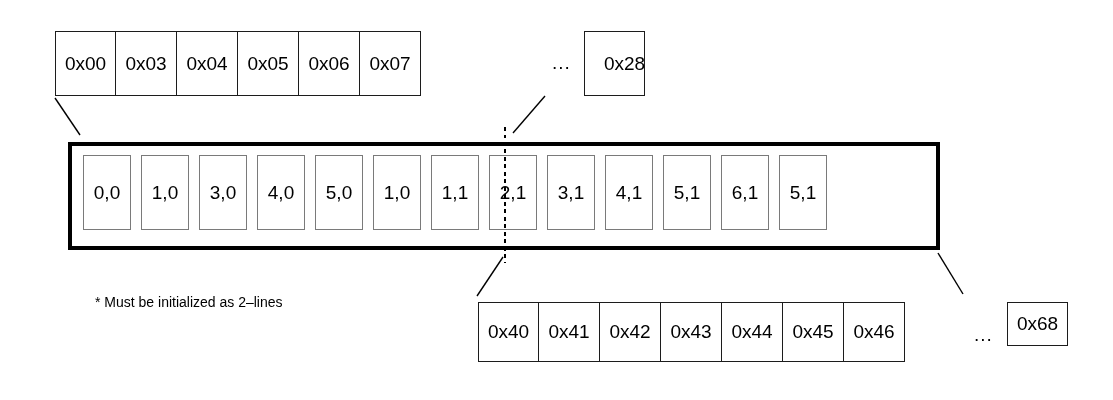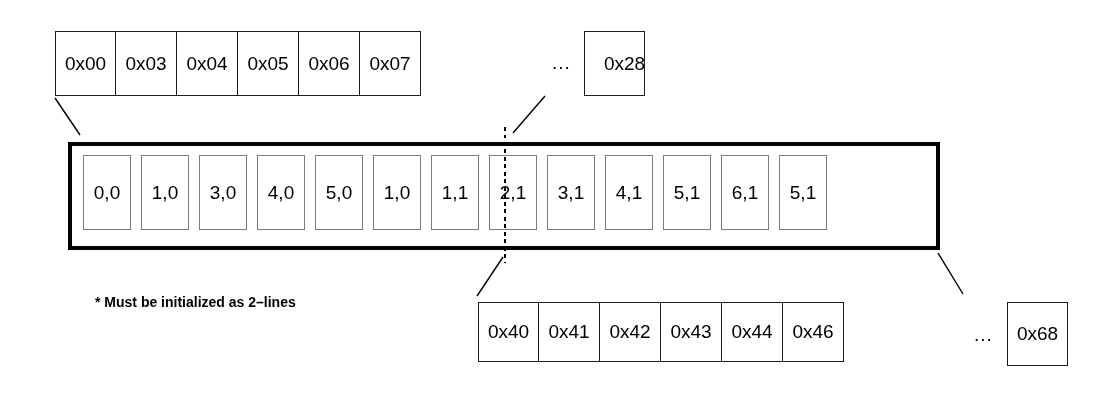--- a/index.html
+++ b/index.html
@@ -17,40 +17,40 @@
   .rcell{
     width:61px;box-sizing:border-box;border:1.6px solid var(--rowBorder,#1c1c1c);border-left:none;
     display:flex;align-items:center;justify-content:center;
     font-size:19px;background:#fff;
   }
   .row .rcell:first-child{border-left:1.6px solid var(--rowBorder,#1c1c1c);}
   .top-row .rcell{height:65px;}
   .bottom-row .rcell{height:60px;}
   .solo{position:absolute;border:1.6px solid var(--rowBorder,#1c1c1c);}
   .cell-hi-top{left:584px;top:31px;width:61px;height:65px;padding-left:20px;}
-  .cell-hi-bottom{left:1007px;top:302px;width:61px;height:64px;}
+  .cell-hi-bottom{left:1007px;top:302px;width:61px;height:44px;}
   
   .ellipsis{position:absolute;font-size:19px;letter-spacing:1px;z-index:1;}
   .top-ellipsis{left:552px;top:52px;}
   .bottom-ellipsis{left:974px;top:324px;}
   
   .main-box{
     position:absolute;left:68px;top:142px;width:872px;height:108px;
     border:4.5px solid var(--boxBorder,#000);box-sizing:border-box;background:#fff;z-index:1;
   }
   .inner-cells{position:absolute;left:11px;top:9px;display:flex;gap:10px;}
   .icell{
     width:48px;height:75px;box-sizing:border-box;border:1.7px solid var(--innerBorder,#7a7a7a);
     display:flex;align-items:center;justify-content:center;font-size:19px;background:#fff;
   }
   .dashed-line{
     position:absolute;left:504px;top:127px;width:1.5px;height:136px;z-index:3;
     background:repeating-linear-gradient(180deg,var(--text,#000) 0,var(--text,#000) 4px,transparent 4px,transparent 7.5px);
   }
-  .footnote{position:absolute;left:95px;top:294px;font-size:14px;z-index:1;font-weight:bold;}
+  .footnote{position:absolute;left:95px;top:294px;font-size:14px;z-index:1;}
 </style>
 </head>
 <body>
 
 <div class="canvas" style="--bg: #ffffff; --text: #000000; --rowBorder: #1c1c1c; --innerBorder: #7a7a7a; --boxBorder: #000000;">
 
   <svg class="connectors" viewBox="0 0 1113 400">
     <line x1="55" y1="98" x2="80" y2="135"></line>
     <line x1="545" y1="96" x2="513" y2="133"></line>
     <line x1="503" y1="257" x2="477" y2="296"></line>
@@ -88,18 +88,19 @@
   <div class="dashed-line"></div>
 
   <div class="footnote">* Must be initialized as 2–lines</div>
 
   <div class="row bottom-row">
     <div class="rcell">0x40</div>
     <div class="rcell">0x41</div>
     <div class="rcell">0x42</div>
     <div class="rcell">0x43</div>
     <div class="rcell">0x44</div>
+    <div class="rcell">0x45</div>
     <div class="rcell">0x46</div>
   </div>
   <div class="ellipsis bottom-ellipsis">...</div>
   <div class="rcell solo cell-hi-bottom">0x68</div>
 
 </div>
 
 </body></html>

